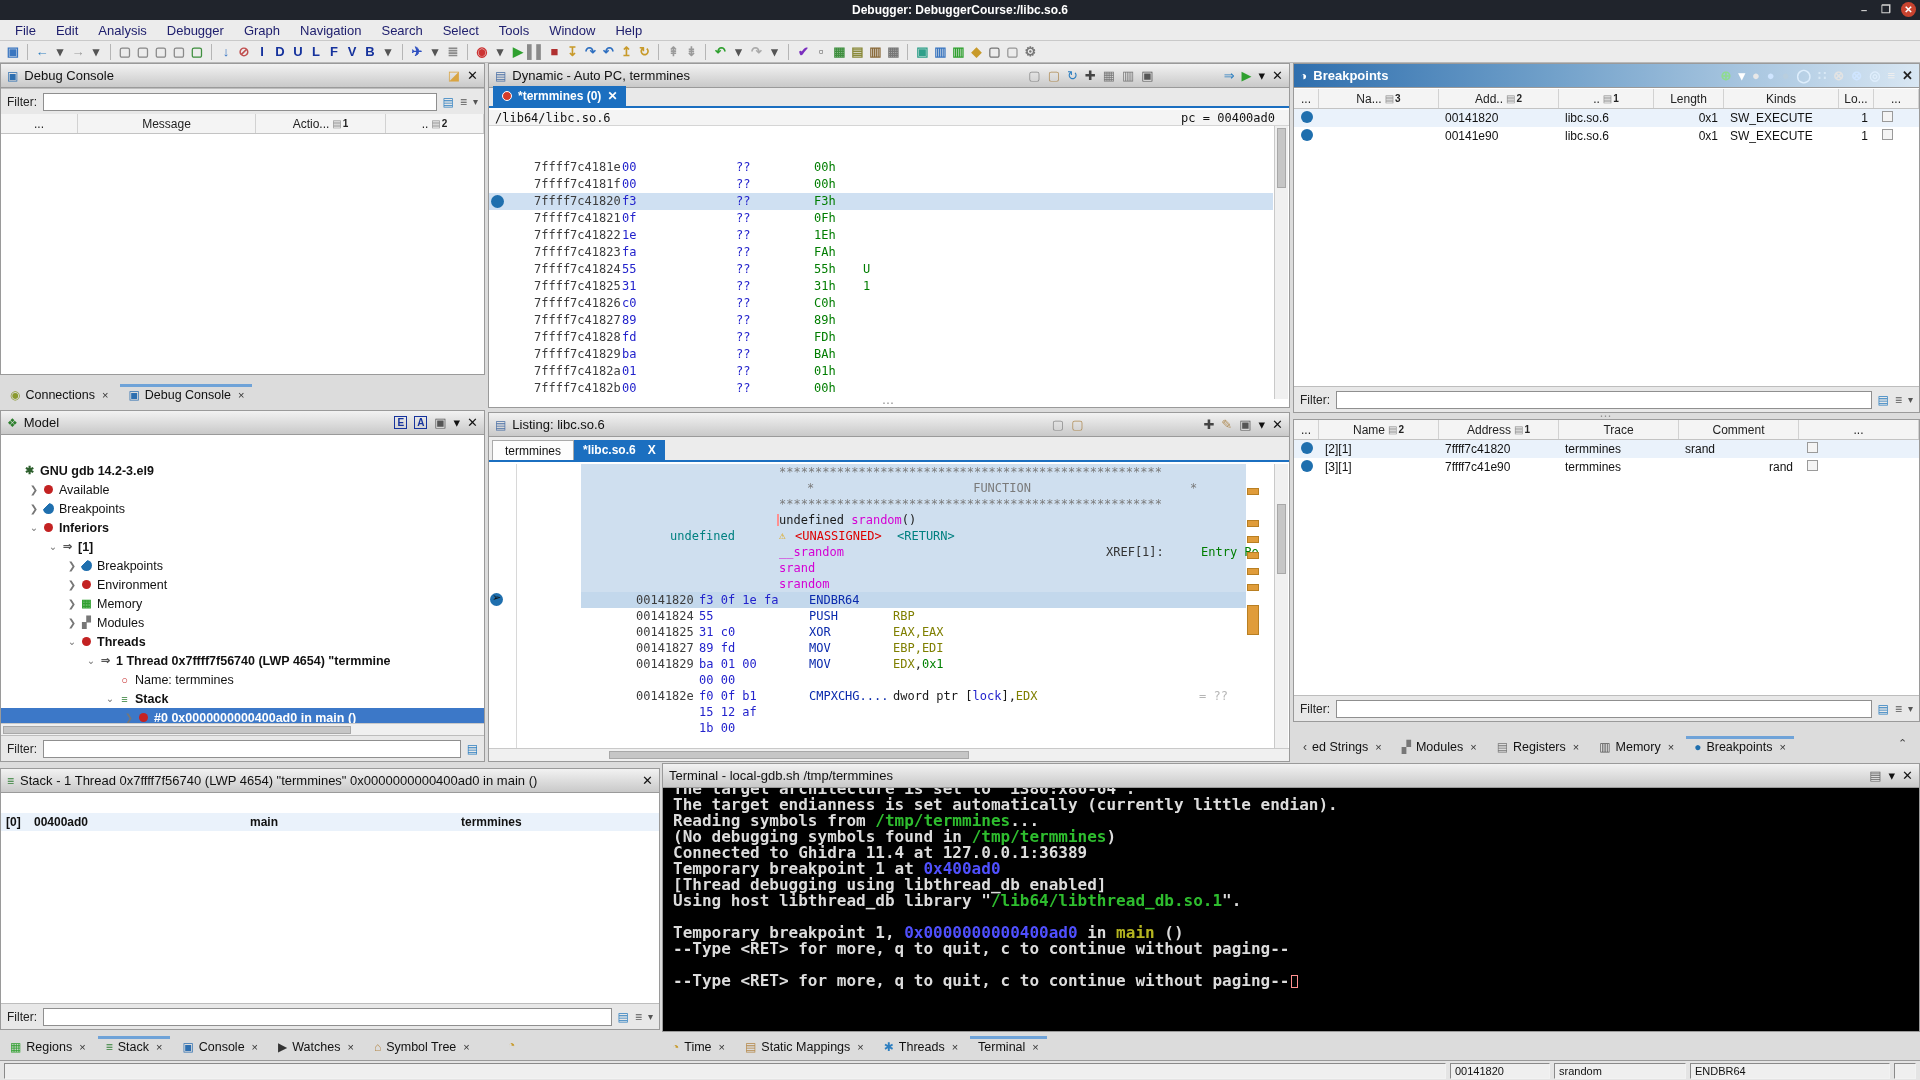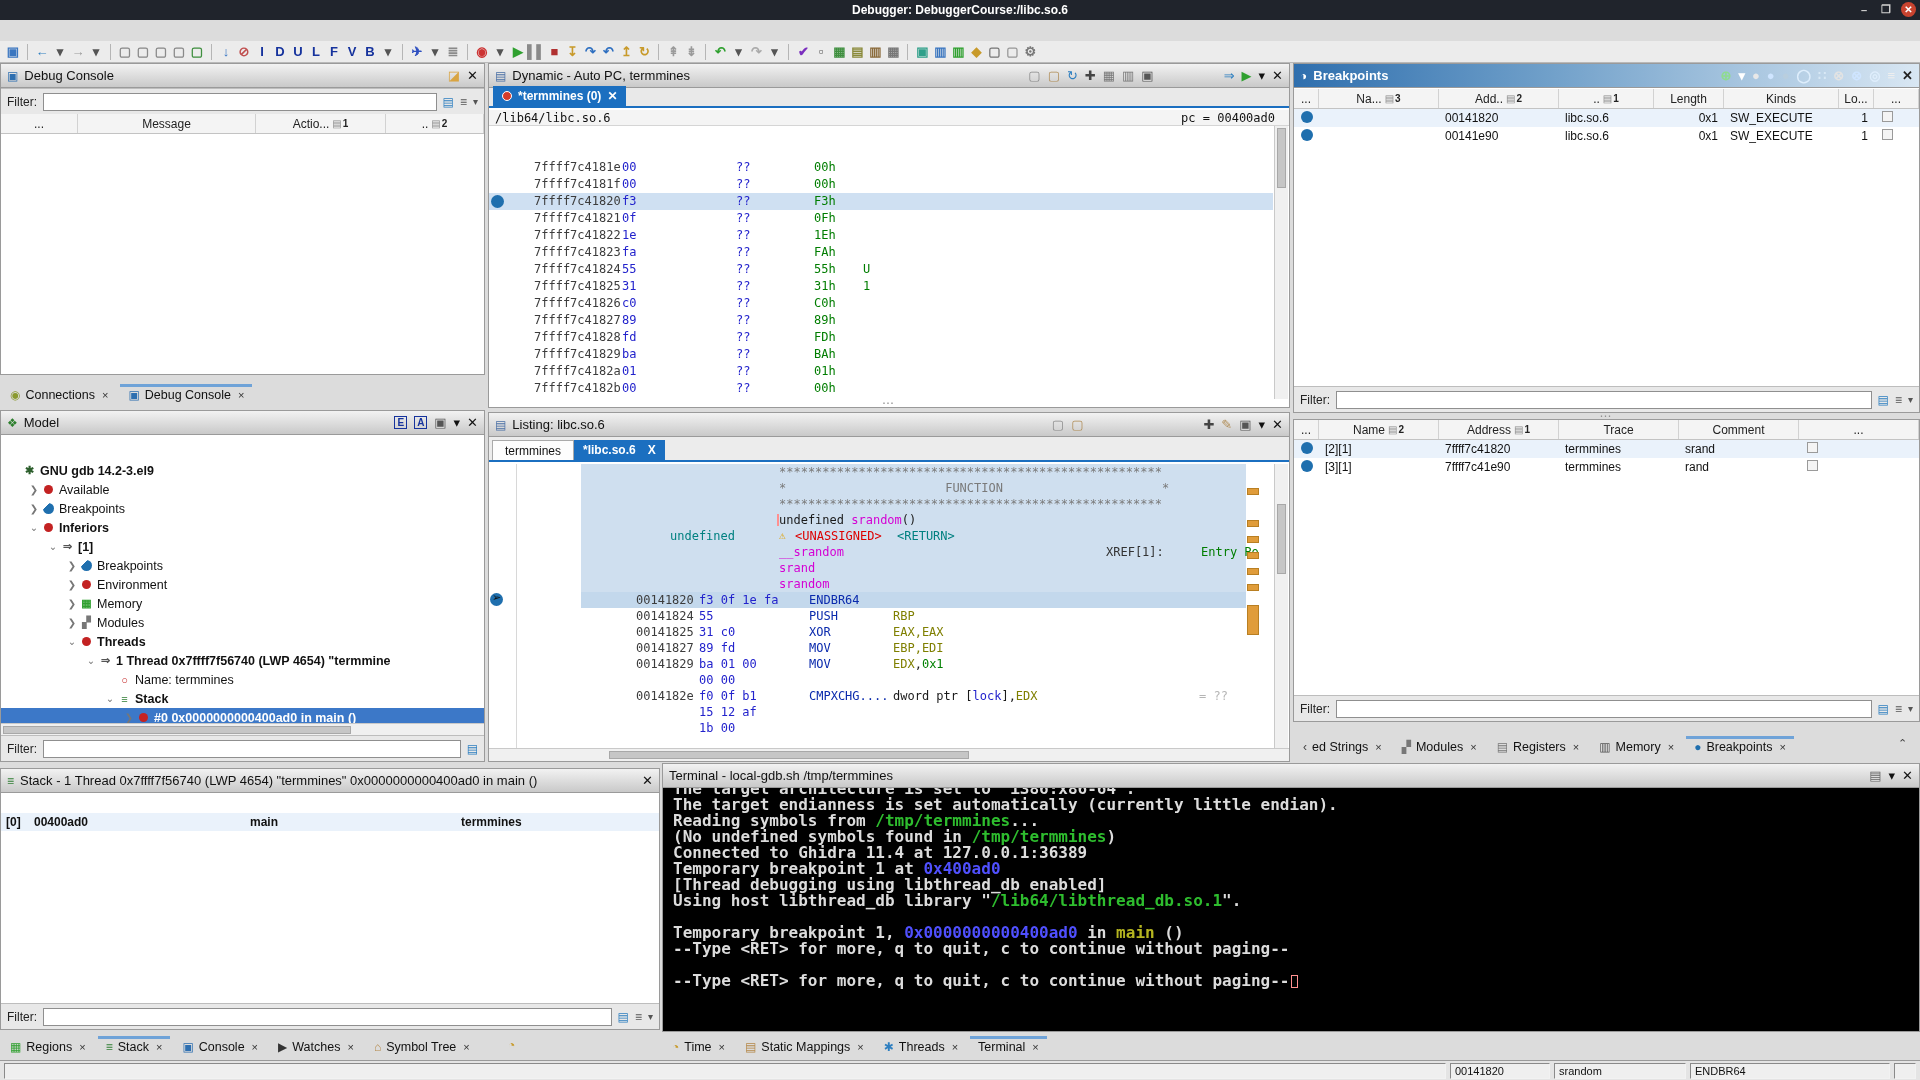--- a/index.html
+++ b/index.html
@@ -95,20 +95,33 @@
 
   <div class="abs" id="titlebar">
     <span>Debugger: DebuggerCourse:/libc.so.6</span>
     <div id="win-controls">
       <span class="wc">–</span>
       <span class="wc">❐</span>
       <span class="wc-close">✕</span>
     </div>
   </div>
 
+  <div class="abs" id="menubar">
+      <div class="menu-item">File</div>
+      <div class="menu-item">Edit</div>
+      <div class="menu-item">Analysis</div>
+      <div class="menu-item">Debugger</div>
+      <div class="menu-item">Graph</div>
+      <div class="menu-item">Navigation</div>
+      <div class="menu-item">Search</div>
+      <div class="menu-item">Select</div>
+      <div class="menu-item">Tools</div>
+      <div class="menu-item">Window</div>
+      <div class="menu-item">Help</div>
+    </div>
   <div class="abs" id="toolbar">
       <span class="ticon" style="color: rgb(58, 118, 192);">▣</span>
       <span class="tsep"></span>
       <span class="ticon" style="color: rgb(46, 127, 192);">←</span>
       <span class="ticon" style="color: rgb(85, 85, 85);">▾</span>
       <span class="ticon" style="color: rgb(154, 154, 154);">→</span>
       <span class="ticon" style="color: rgb(85, 85, 85);">▾</span>
       <span class="tsep"></span>
       <span class="ticon" style="color: rgb(138, 138, 138);">▢</span>
       <span class="ticon" style="color: rgb(138, 138, 138);">▢</span>
@@ -509,21 +522,21 @@
         </div>
         <div class="bluetab">
           <span>*libc.so.6</span>
           <span style="margin-left: 6px;">X</span>
         </div>
       </div>
     <div id="list-content" style="position:absolute;left:0;right:16px;top:51px;bottom:13px;background:#fff;overflow:hidden">
       <div style="position:absolute;left:27px;top:0;bottom:0;width:1px;background:#d8d8d8"></div>
     <div style="position: absolute; left: 92px; top: 0px; width: 665px; height: 128px; background: rgb(207, 223, 239);"></div>
         <div class="lrow mono" style="top: 0px; white-space: pre;"><span class="cmt" style="padding-left: 290px; white-space: pre; display: inline-block;">*****************************************************</span></div>
-        <div class="lrow mono" style="top: 16px; white-space: pre;"><span class="cmt" style="padding-left: 290px; white-space: pre; display: inline-block;">*                      FUNCTION                      *</span></div>
+        <div class="lrow mono" style="top: 16px; white-space: pre; margin-left: 28px;"><span class="cmt" style="padding-left: 290px; white-space: pre; display: inline-block;">*                      FUNCTION                      *</span></div>
         <div class="lrow mono" style="top: 32px; white-space: pre;"><span class="cmt" style="padding-left: 290px; white-space: pre; display: inline-block;">*****************************************************</span></div>
         <div class="lrow mono" style="top: 48px; padding-left: 290px; border-left: 0px;"><span style="position: absolute; left: 288px; top: 2px; width: 2px; height: 12px; background: rgb(255, 144, 144);"></span><span class="sig-kw">undefined </span><span class="sig-fn">srandom</span><span class="sig-pl">()</span></div>
         <div class="lrow mono" style="top: 64px;"><span class="teal" style="position: absolute; left: 181px;">undefined</span><span style="position: absolute; left: 290px; color: rgb(224, 160, 0); font-size: 11px;">⚠</span><span class="redtag" style="position: absolute; left: 306px;">&lt;UNASSIGNED&gt;</span><span class="teal" style="position: absolute; left: 408px;">&lt;RETURN&gt;</span></div>
         <div class="lrow mono" style="top: 80px;"><span class="lab" style="position: absolute; left: 290px;">__srandom</span><span style="position: absolute; left: 617px; color: rgb(51, 51, 51);">XREF[1]:</span><span style="position: absolute; left: 712px; color: rgb(0, 125, 0);">Entry Po</span></div>
         <div class="lrow mono" style="top: 96px;"><span class="lab" style="position: absolute; left: 290px;">srand</span></div>
         <div class="lrow mono" style="top: 112px;"><span class="lab" style="position: absolute; left: 290px;">srandom</span></div>
         <div class="lrow mono" style="top: 128px; background: rgb(195, 216, 236); left: 92px; width: 665px; right: auto;"><span class="irow-addr" style="position: absolute; left: 55px;">00141820</span><span class="irow-bytes" style="position: absolute; left: 118px;">f3 0f 1e fa</span><span class="irow-mn" style="position: absolute; left: 228px;">ENDBR64</span><span style="position: absolute; left: 312px;"></span></div>
         <span style="position: absolute; left: 1px; top: 129px; width: 13px; height: 13px; border-radius: 50%; background: rgb(31, 111, 174);"></span>
         <span style="position: absolute; left: 3px; top: 127px; color: rgb(17, 17, 17); font-size: 11px;">➢</span>
         <div class="lrow mono" style="top: 144px;"><span class="irow-addr" style="position: absolute; left: 147px;">00141824</span><span class="irow-bytes" style="position: absolute; left: 210px;">55</span><span class="irow-mn" style="position: absolute; left: 320px;">PUSH</span><span style="position: absolute; left: 404px;"><span class="op-reg">RBP</span></span></div>
@@ -664,21 +677,21 @@
           <span style="width: 120px; padding: 0px 6px; overflow: hidden;">7ffff7c41820</span>
           <span style="width: 120px; padding: 0px 6px; overflow: hidden;">termmines</span>
           <span style="width: 120px; padding: 0px 6px; overflow: hidden;">srand</span>
           <span style="flex: 1 1 0%; text-align: left; padding-left: 8px;"><span class="cbox"></span></span>
         </div>
         <div class="trow">
           <span style="width: 25px; text-align: center;"><span class="dotblue"></span></span>
           <span style="width: 120px; padding: 0px 6px; overflow: hidden;">[3][1]</span>
           <span style="width: 120px; padding: 0px 6px; overflow: hidden;">7ffff7c41e90</span>
           <span style="width: 120px; padding: 0px 6px; overflow: hidden;">termmines</span>
-          <span style="width: 120px; padding: 0px 6px; overflow: hidden;">rand</span>
+          <span style="width: 120px; padding: 0px 6px; overflow: hidden; text-align: right;">rand</span>
           <span style="flex: 1 1 0%; text-align: left; padding-left: 8px;"><span class="cbox"></span></span>
         </div>
       </div>
     <div class="filterrow" id="loc-filter" style="position:absolute;left:0;right:0;bottom:0">
         <span class="flabel">Filter:</span>
         <input style="">
         <span style="color: rgb(46, 127, 192);">▤</span>
         <span style="color: rgb(85, 85, 85);">≡</span>
         <span style="color: rgb(85, 85, 85); font-size: 10px;">▾</span>
       </div>
@@ -717,21 +730,21 @@
     <div class="phead">
       <span class="ptitle">Terminal - local-gdb.sh /tmp/termmines</span>
       <span class="hicon" style="color:#666">▤</span>
       <span class="hicon">▾</span>
       <span class="hicon">✕</span>
     </div>
     <div id="term-body" class="mono">
         <div class="tl" style="margin-top: -9px;"><span class="d">The target architecture is set to "i386:x86-64".</span></div>
         <div class="tl"><span class="d">The target endianness is set automatically (currently little endian).</span></div>
         <div class="tl"><span class="d">Reading symbols from </span><span class="g">/tmp/termmines</span><span class="d">...</span></div>
-        <div class="tl"><span class="d">(No undefined symbols found in </span><span class="g">/tmp/termmines</span><span class="d">)</span></div>
+        <div class="tl"><span class="d">(No debugging symbols found in </span><span class="g">/tmp/termmines</span><span class="d">)</span></div>
         <div class="tl"><span class="d">Connected to Ghidra 11.4 at 127.0.0.1:36389</span></div>
         <div class="tl"><span class="d">Temporary breakpoint 1 at </span><span class="b">0x400ad0</span></div>
         <div class="tl"><span class="d">[Thread debugging using libthread_db enabled]</span></div>
         <div class="tl"><span class="d">Using host libthread_db library "</span><span class="g">/lib64/libthread_db.so.1</span><span class="d">".</span></div>
         <div class="tl"></div>
         <div class="tl"><span class="d">Temporary breakpoint 1, </span><span class="b">0x0000000000400ad0</span><span class="d"> in </span><span class="y">main</span><span class="d"> ()</span></div>
         <div class="tl"><span class="d">--Type &lt;RET&gt; for more, q to quit, c to continue without paging--</span></div>
         <div class="tl"></div>
         <div class="tl"><span class="d">--Type &lt;RET&gt; for more, q to quit, c to continue without paging--</span><span class="tcursor"></span></div>
       </div>

